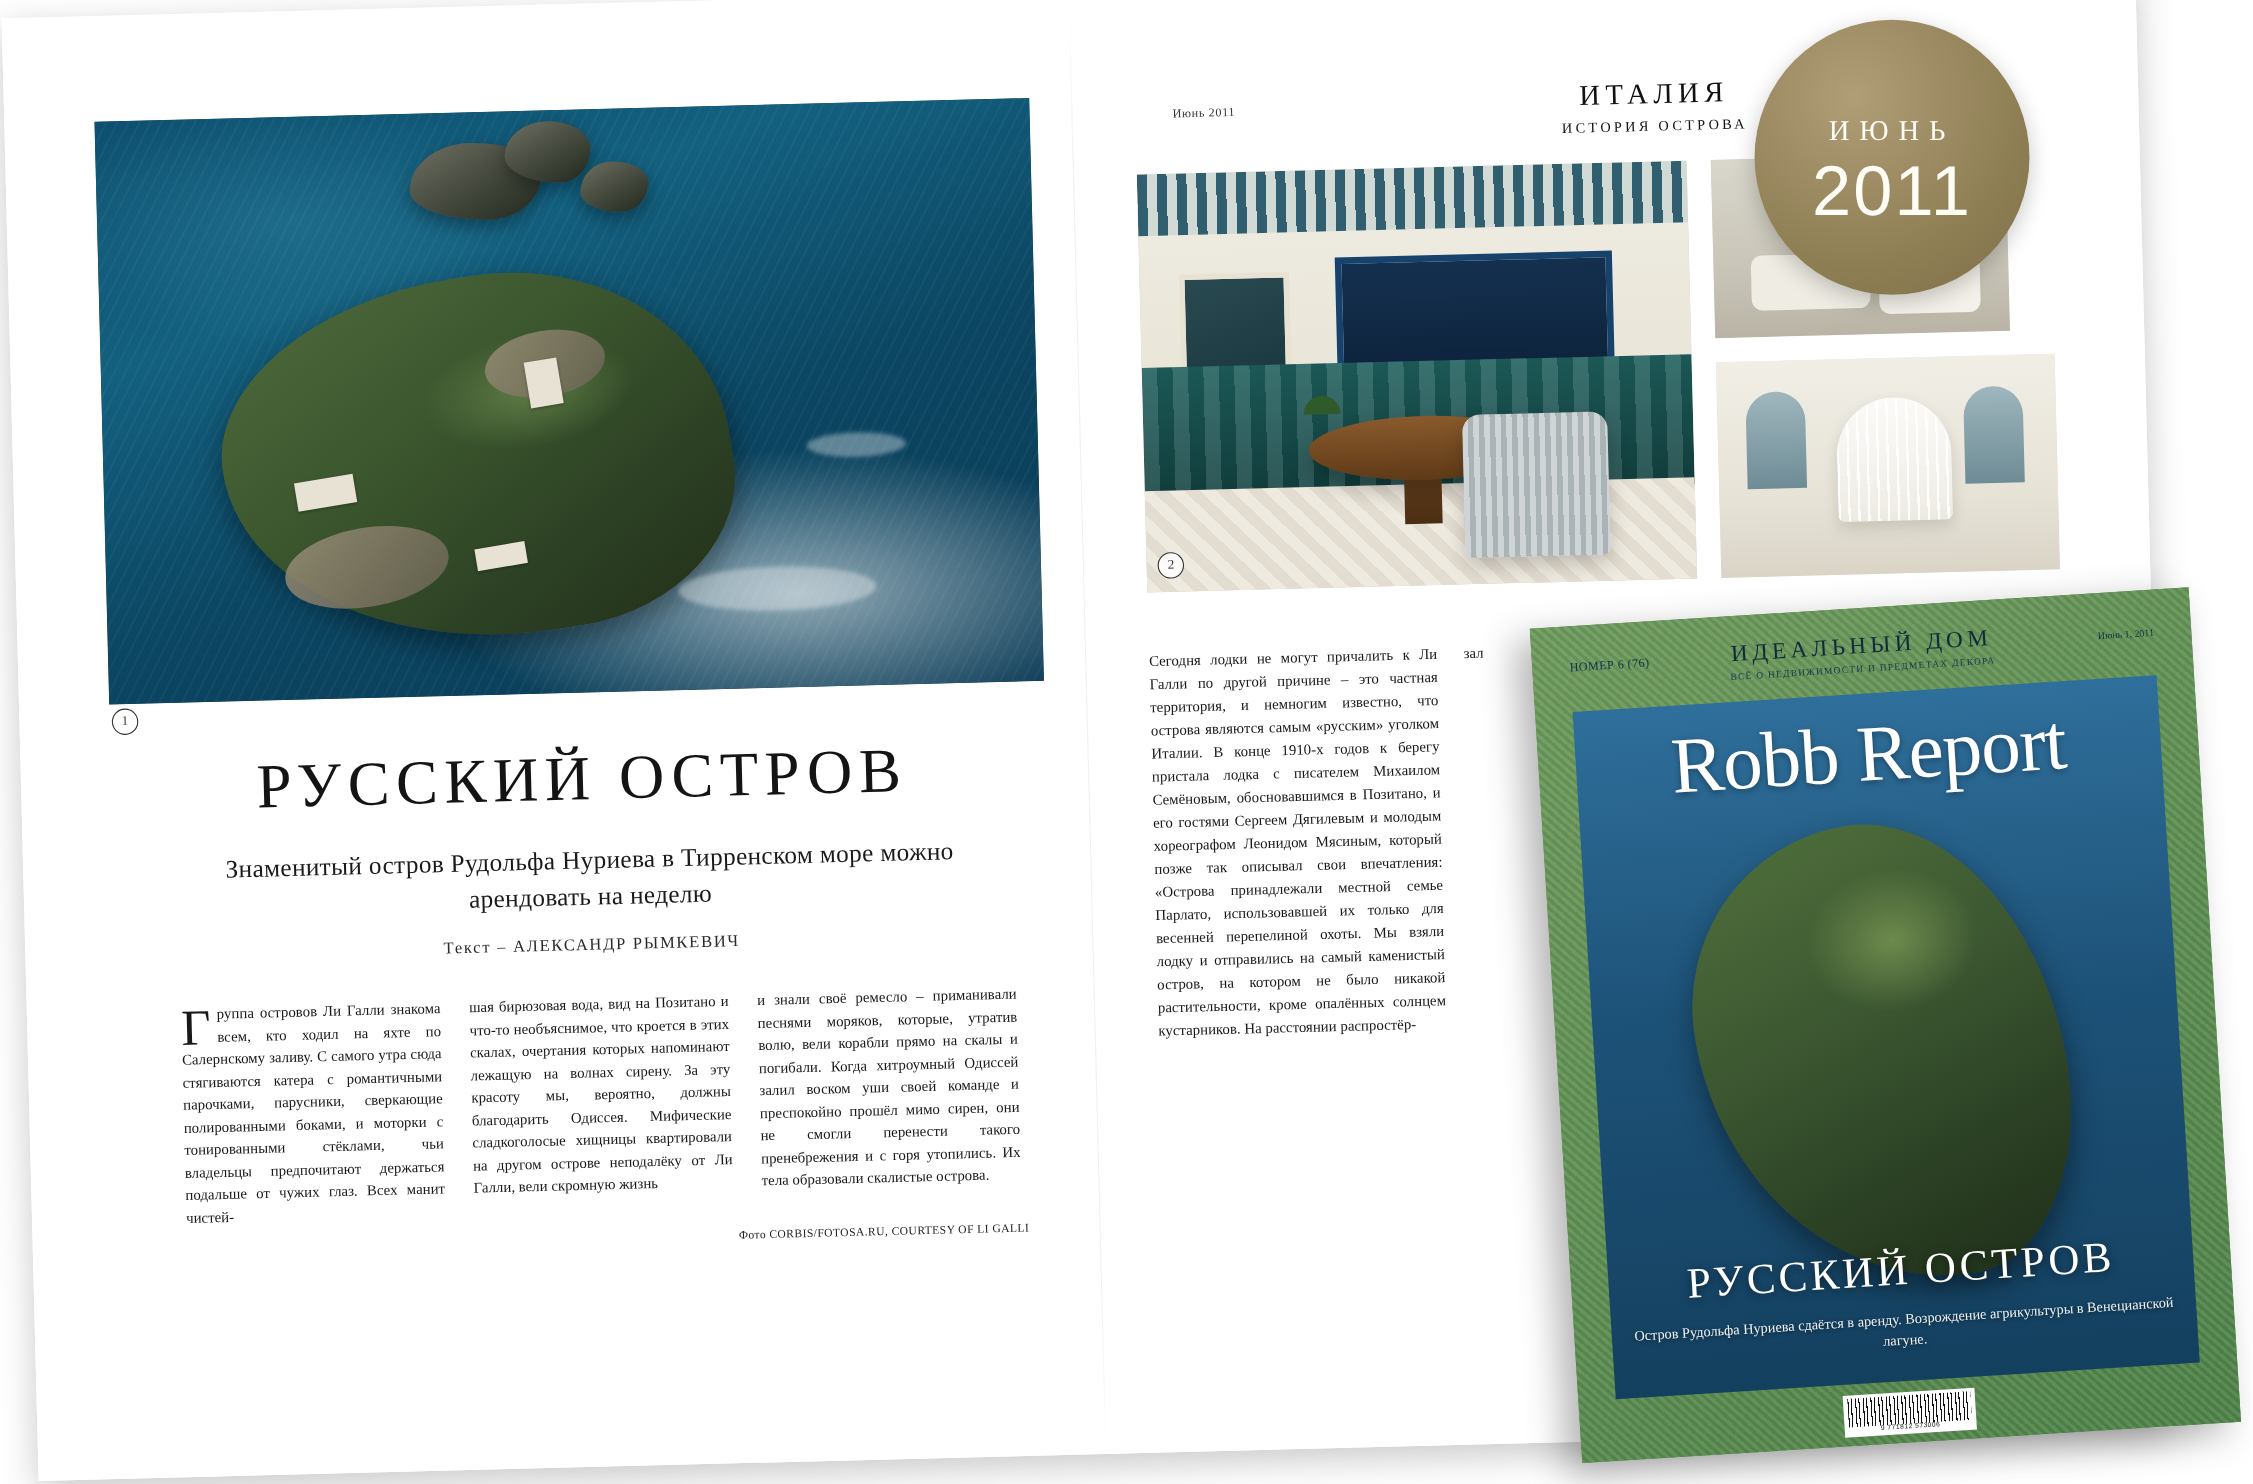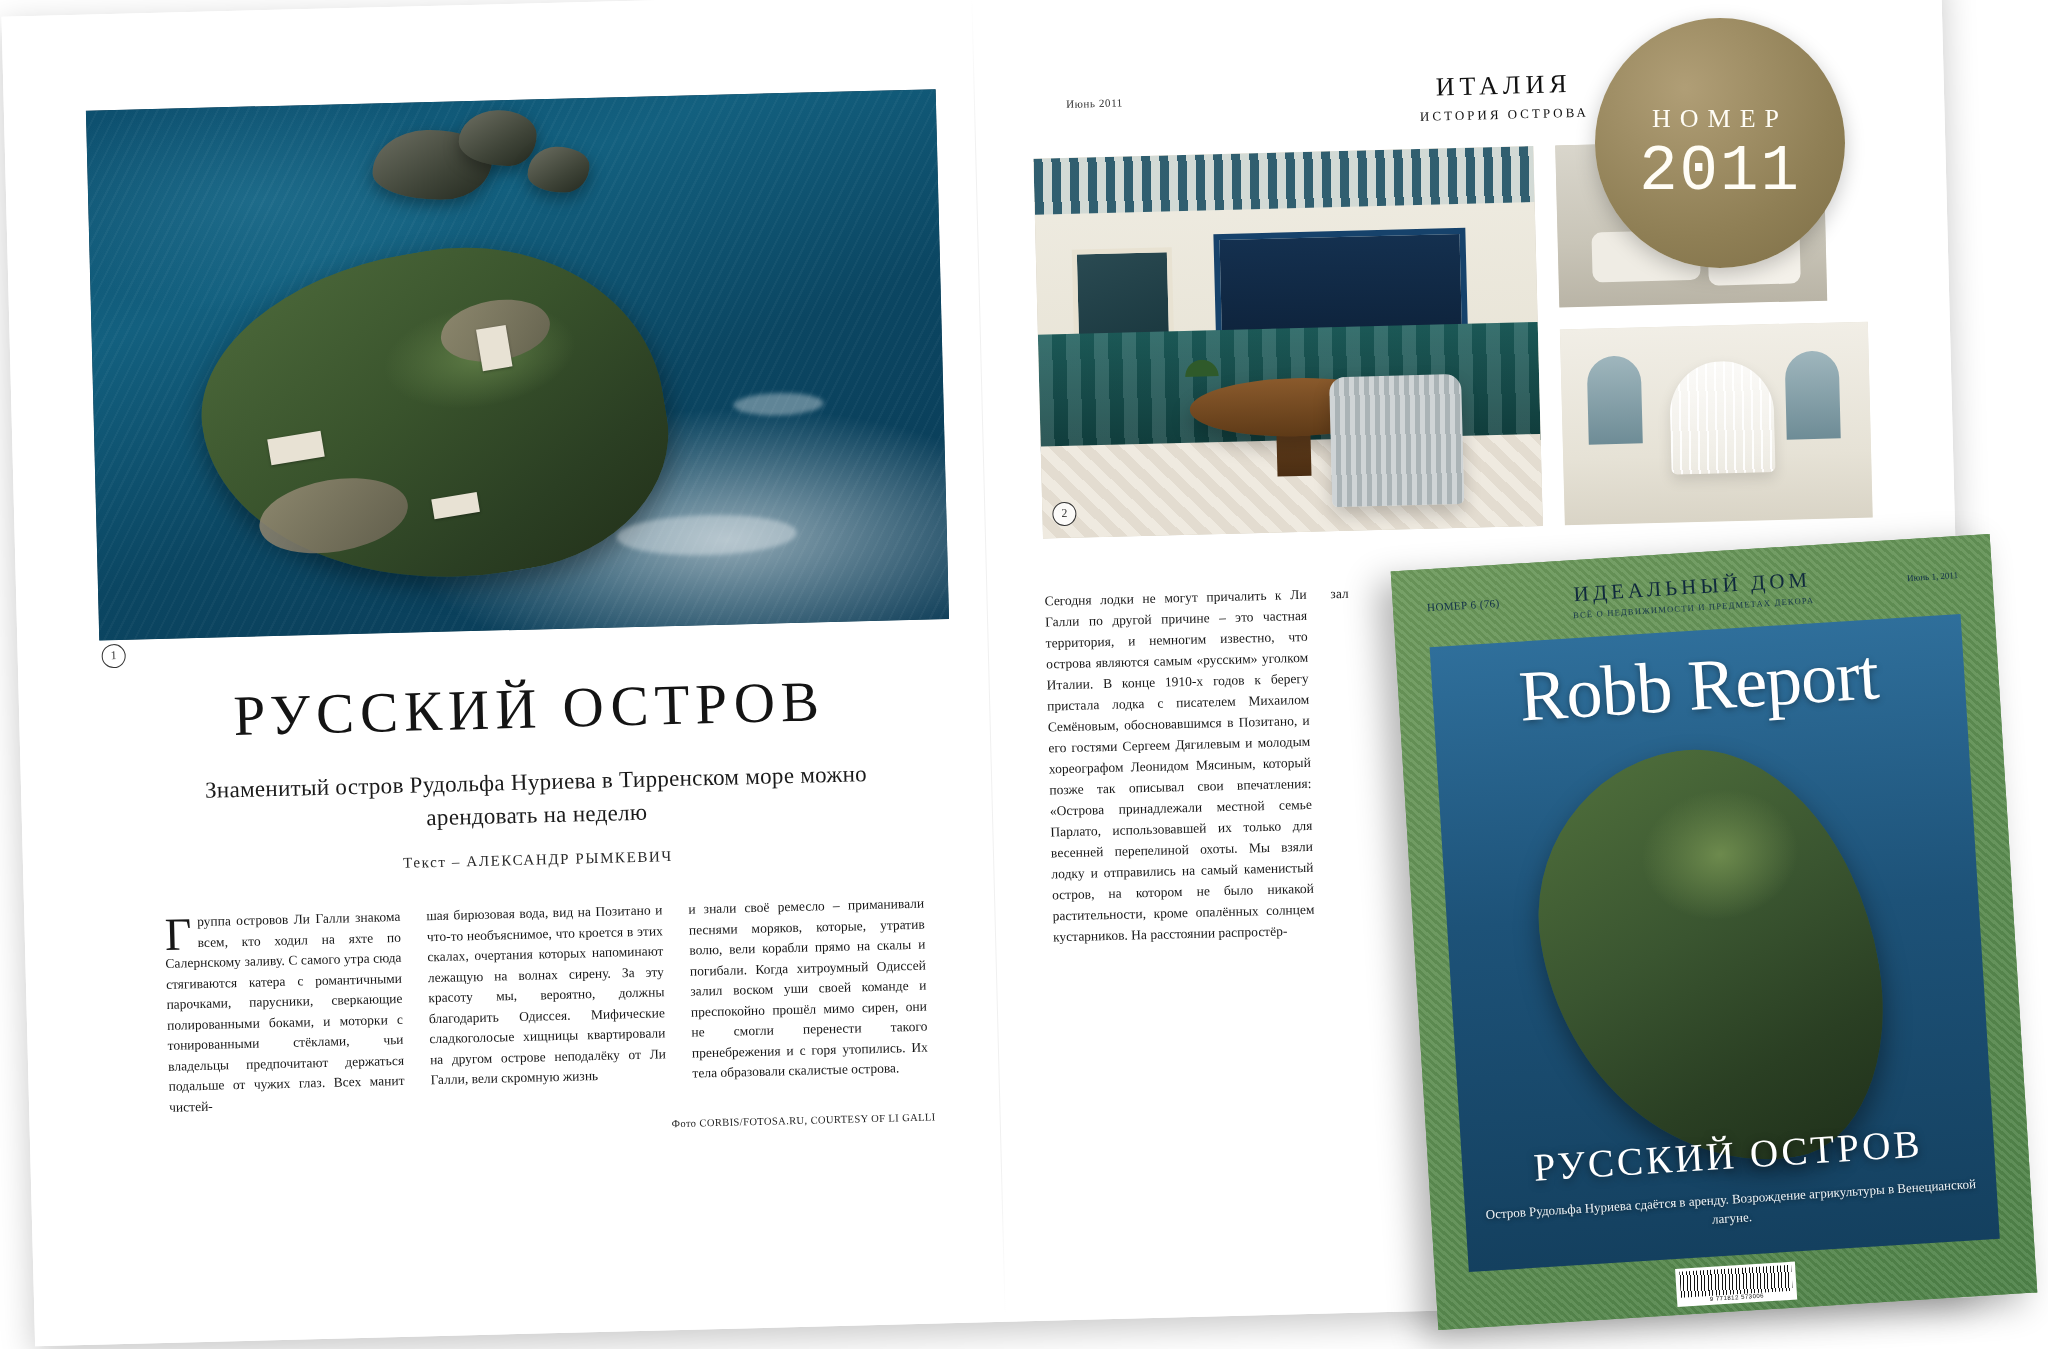--- a/index.html
+++ b/index.html
@@ -390,21 +390,21 @@
   .date-badge .m {
     margin-top: 86px;
     font-size: 26px;
     letter-spacing: 9px;
     font-family: "Liberation Serif", serif;
   }
   .date-badge .y {
     margin-top: 2px;
     font-size: 64px;
     letter-spacing: 2px;
-    font-family: Liberation Mono, monospace;
+    font-family: Liberation Sans, sans-serif;
   }
 
   
   .cover-wrap {
     position: absolute;
     left: 1414px;
     top: 552px;
     width: 600px;
     height: 760px;
     transform: rotate(-3.6deg);
@@ -597,21 +597,21 @@
         <div class="col-r">Сегодня лодки не могут причалить к Ли Галли по другой причине – это частная территория, и немногим известно, что острова являются самым «русским» уголком Италии.
 В конце 1910-х годов к берегу пристала лодка с писателем Михаилом Семёновым, обосновавшимся в Позитано, и его гостями Сергеем Дягилевым и молодым хореографом Леонидом Мясиным, который позже так описывал свои впечатления: «Острова принадлежали местной семье Парлато, использовавшей их только для весенней перепелиной охоты. Мы взяли лодку и отправились на самый каменистый остров, на котором не было никакой растительности, кроме опалённых солнцем кустарников. На расстоянии распростёр-</div>
         <div class="col-r">зал</div>
       </div>
     </div>
 
     <div class="gutter"></div>
   </div>
 
   <div class="date-badge">
-    <div class="m">НОМЕР</div>
+    <div class="m">ИЮНЬ</div>
     <div class="y">2011</div>
   </div>
 
   <div class="cover-wrap">
     <div class="cover-frame"></div>
 
     <div class="cover-top">
       <div class="cover-issue">НОМЕР 6 (76)</div>
       <div class="cover-price">Июнь 1, 2011</div>
       <div class="cover-ideal">ИДЕАЛЬНЫЙ ДОМ</div>

